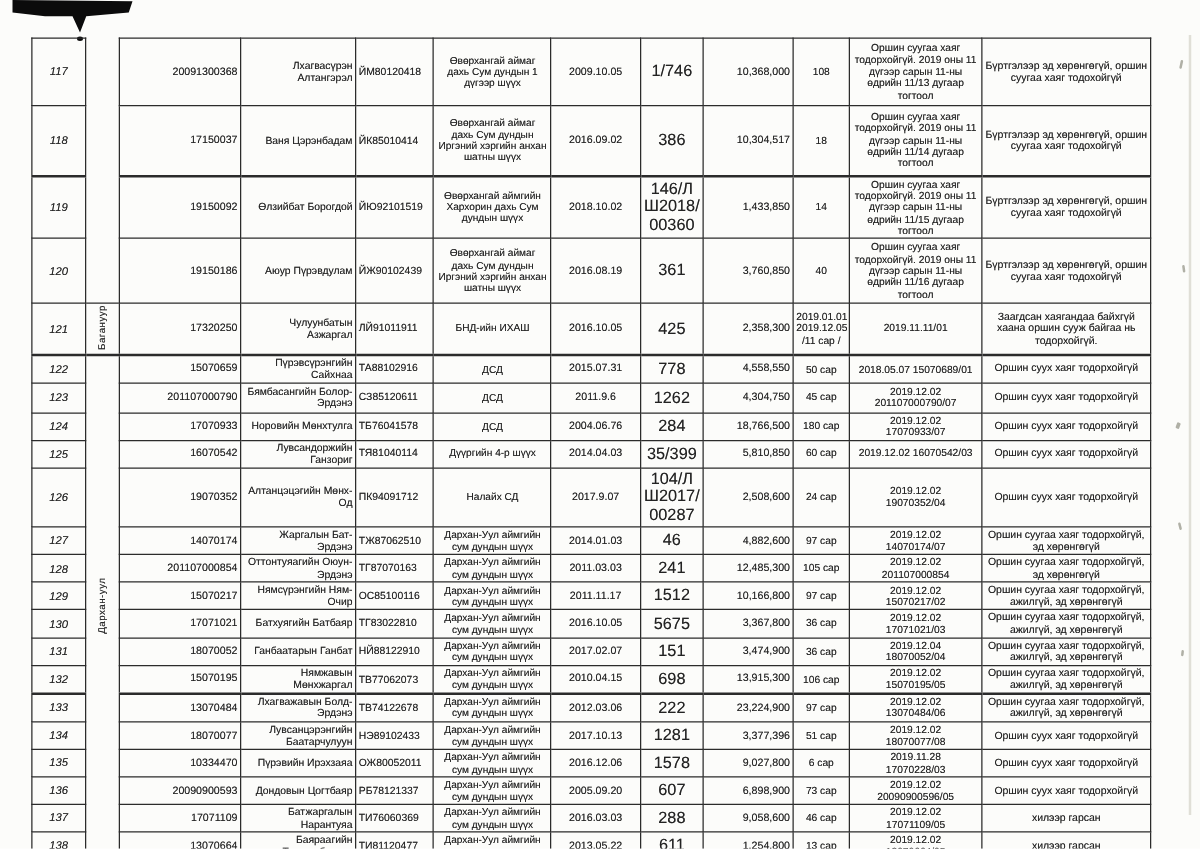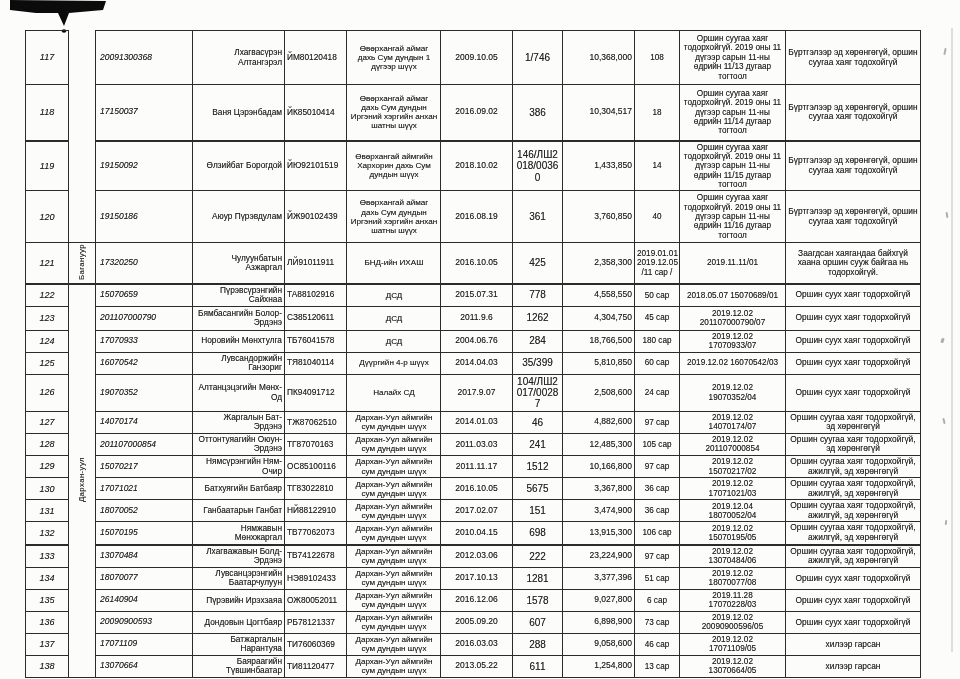--- a/index.html
+++ b/index.html
@@ -17,26 +17,26 @@
     border:1.6px solid #2b2b2b;
     padding:1px 2px;
     font-size:8.5px;line-height:1.14;
     vertical-align:middle;
     overflow:hidden;
     color:#232323;
     text-shadow:0 0 0.3px rgba(40,40,40,.55);
   }
   tr.hthick td{border-top-width:2.6px;}
   .c-num{text-align:center;font-size:9px;padding:0;font-style:italic;}
-  .c-reg{text-align:left;padding-left:4px;font-style:italic;}
+  .c-reg{text-align:right;padding-left:4px;}
   .c-name{text-align:right;padding-left:4px;font-size:8.3px;}
   .c-id{text-align:left;padding-left:2px;font-size:8.3px;}
   .c-court{text-align:center;padding-left:3px;font-size:8.1px;}
   .c-date{text-align:center;}
-  .c-case{text-align:center;word-break:break-all;font-size:10px;}
+  .c-case{text-align:center;word-break:break-all;font-size:13px;}
   .c-amt{text-align:right;padding-right:2px;}
   .c-dur{text-align:center;white-space:pre-line;font-size:8.2px;}
   .c-dec{text-align:center;white-space:pre-line;font-size:8.2px;}
   .c-note{text-align:center;font-size:8.4px;}
   .c-region{text-align:center;vertical-align:middle;padding:0;}
   .c-region.ghost{border-top:none;border-left:none;border-right:none;border-bottom:none;}
   .v-label{
     writing-mode:vertical-rl;transform:rotate(180deg);
     display:inline-block;
     font-size:7.8px;letter-spacing:.4px;color:#2a2a2a;
@@ -323,21 +323,21 @@
           <td class="c-date">2017.10.13</td>
           <td class="c-case">1281</td>
           <td class="c-amt">3,377,396</td>
           <td class="c-dur">51 сар</td>
           <td class="c-dec">2019.12.02
 18070077/08</td>
           <td class="c-note">Оршин суух хаяг тодорхойгүй</td>
         </tr>
         <tr style="height: 22px;">
           <td class="c-num">135</td>
-          <td class="c-reg">26140904</td>
+          <td class="c-reg">10334470</td>
           <td class="c-name">Пүрэвийн Ирэхзаяа</td>
           <td class="c-id">ОЖ80052011</td>
           <td class="c-court">Дархан-Уул аймгийн сум дундын шүүх</td>
           <td class="c-date">2016.12.06</td>
           <td class="c-case">1578</td>
           <td class="c-amt">9,027,800</td>
           <td class="c-dur">6 сар</td>
           <td class="c-dec">2019.11.28
 17070228/03</td>
           <td class="c-note">Оршин суух хаяг тодорхойгүй</td>

